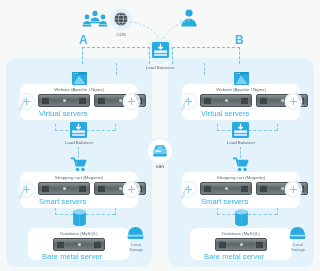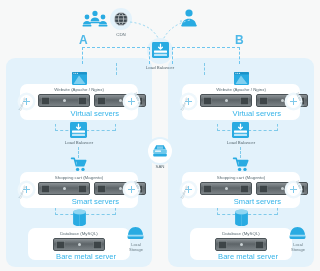--- a/index.html
+++ b/index.html
@@ -20,21 +20,21 @@
   
   .bracket{position:absolute;border-top:1px dashed #6ec6ef;
            border-left:1px dashed #6ec6ef;border-right:1px dashed #6ec6ef;}
 
   .zlabel{position:absolute;color:#4db8e8;font-size:12px;font-weight:bold;
           letter-spacing:.5px;}
 
   
   .t-cap{position:absolute;font-size:4.4px;color:#5a6b73;text-align:center;
          white-space:nowrap;}
-  .t-title{position:absolute;font-size:7.6px;color:#35b3e8;text-align:right;
+  .t-title{position:absolute;font-size:7.6px;color:#35b3e8;text-align:left;
            white-space:nowrap;}
   .t-small{position:absolute;font-size:4px;color:#6b7c85;text-align:center;
            white-space:nowrap;line-height:1.25;}
 
   
   .rot{position:absolute;font-size:3.6px;color:#9bb4c0;white-space:nowrap;}
   .rot.l{transform:rotate(-68deg);transform-origin:left top;}
   .rot.r{transform:rotate(68deg);transform-origin:left top;}
 
   

